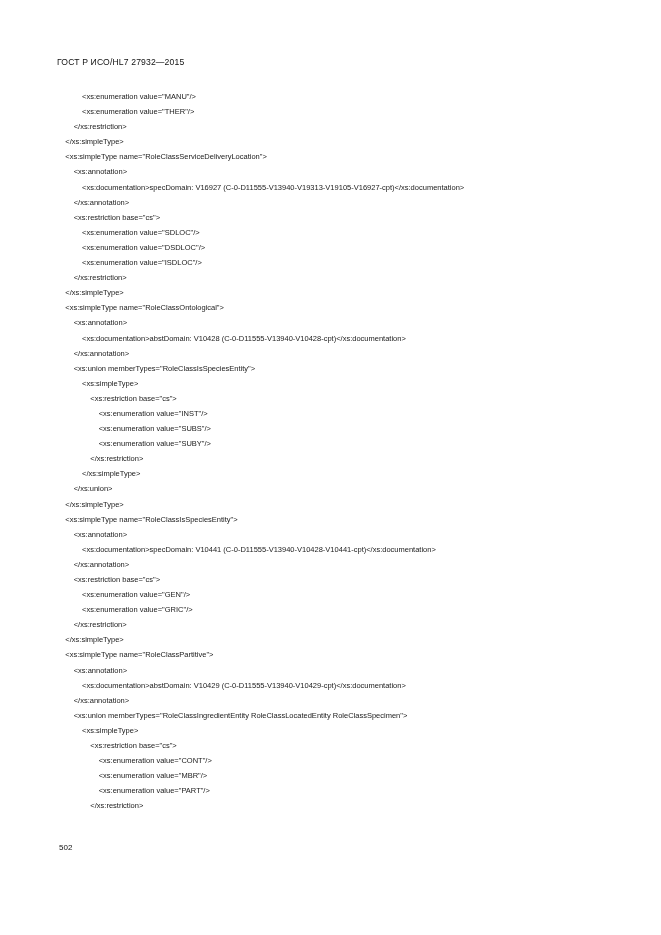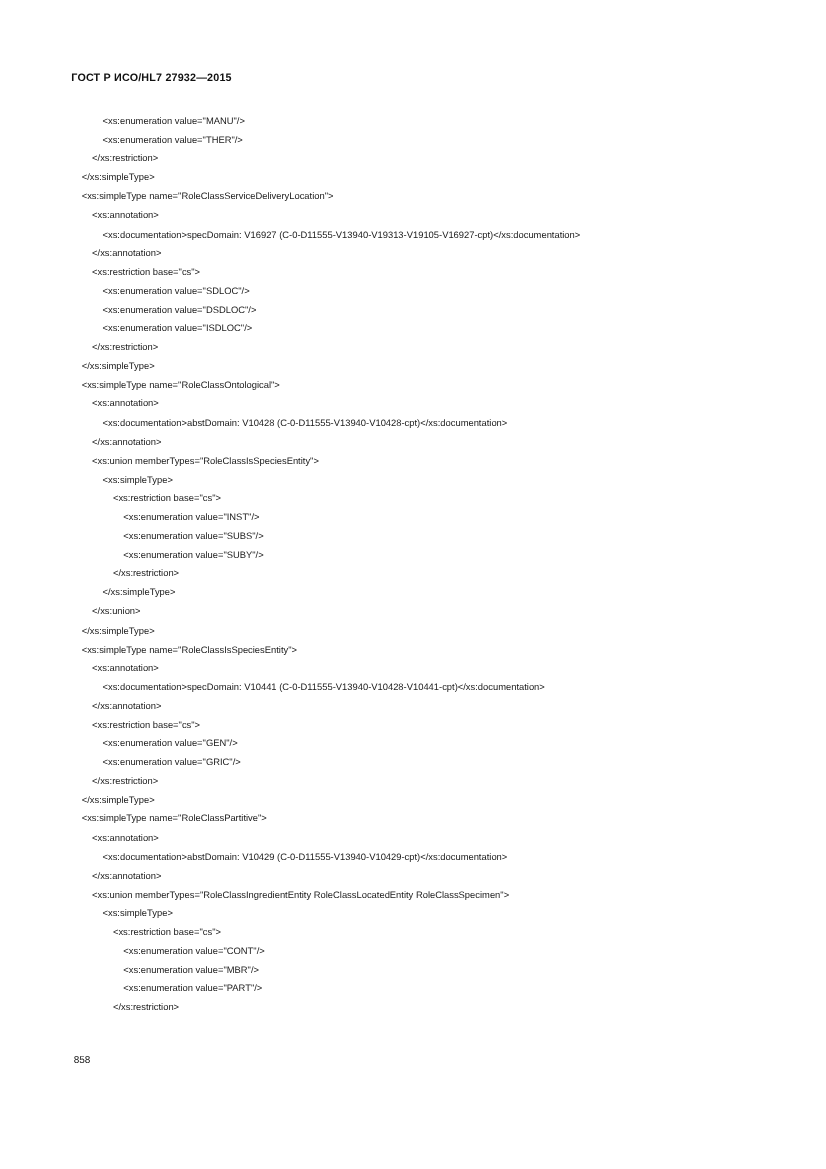--- a/index.html
+++ b/index.html
@@ -21,21 +21,21 @@
     top: 0;
     width: 661px;
     height: 935px;
     background: #ffffff;
   }
   .header {
     position: absolute;
     left: 57px;
     top: 57px;
     font-size: 8.6px;
-    font-weight: bold;
+    font-weight: normal;
     letter-spacing: 0.15px;
     color: #111111;
     white-space: nowrap;
   }
   .code-block {
     position: absolute;
     left: 57px;
     top: 89px;
     width: 560px;
     font-size: 7.5px;
@@ -58,15 +58,15 @@
 </style>
 </head>
 <body>
 
 <div class="page">
 
   <div class="header">ГОСТ Р ИСО/HL7 27932—2015</div>
 
   <div class="code-block"><div class="code-line">            &lt;xs:enumeration value="MANU"/&gt;</div><div class="code-line">            &lt;xs:enumeration value="THER"/&gt;</div><div class="code-line">        &lt;/xs:restriction&gt;</div><div class="code-line">    &lt;/xs:simpleType&gt;</div><div class="code-line">    &lt;xs:simpleType name="RoleClassServiceDeliveryLocation"&gt;</div><div class="code-line">        &lt;xs:annotation&gt;</div><div class="code-line">            &lt;xs:documentation&gt;specDomain: V16927 (C-0-D11555-V13940-V19313-V19105-V16927-cpt)&lt;/xs:documentation&gt;</div><div class="code-line">        &lt;/xs:annotation&gt;</div><div class="code-line">        &lt;xs:restriction base="cs"&gt;</div><div class="code-line">            &lt;xs:enumeration value="SDLOC"/&gt;</div><div class="code-line">            &lt;xs:enumeration value="DSDLOC"/&gt;</div><div class="code-line">            &lt;xs:enumeration value="ISDLOC"/&gt;</div><div class="code-line">        &lt;/xs:restriction&gt;</div><div class="code-line">    &lt;/xs:simpleType&gt;</div><div class="code-line">    &lt;xs:simpleType name="RoleClassOntological"&gt;</div><div class="code-line">        &lt;xs:annotation&gt;</div><div class="code-line">            &lt;xs:documentation&gt;abstDomain: V10428 (C-0-D11555-V13940-V10428-cpt)&lt;/xs:documentation&gt;</div><div class="code-line">        &lt;/xs:annotation&gt;</div><div class="code-line">        &lt;xs:union memberTypes="RoleClassIsSpeciesEntity"&gt;</div><div class="code-line">            &lt;xs:simpleType&gt;</div><div class="code-line">                &lt;xs:restriction base="cs"&gt;</div><div class="code-line">                    &lt;xs:enumeration value="INST"/&gt;</div><div class="code-line">                    &lt;xs:enumeration value="SUBS"/&gt;</div><div class="code-line">                    &lt;xs:enumeration value="SUBY"/&gt;</div><div class="code-line">                &lt;/xs:restriction&gt;</div><div class="code-line">            &lt;/xs:simpleType&gt;</div><div class="code-line">        &lt;/xs:union&gt;</div><div class="code-line">    &lt;/xs:simpleType&gt;</div><div class="code-line">    &lt;xs:simpleType name="RoleClassIsSpeciesEntity"&gt;</div><div class="code-line">        &lt;xs:annotation&gt;</div><div class="code-line">            &lt;xs:documentation&gt;specDomain: V10441 (C-0-D11555-V13940-V10428-V10441-cpt)&lt;/xs:documentation&gt;</div><div class="code-line">        &lt;/xs:annotation&gt;</div><div class="code-line">        &lt;xs:restriction base="cs"&gt;</div><div class="code-line">            &lt;xs:enumeration value="GEN"/&gt;</div><div class="code-line">            &lt;xs:enumeration value="GRIC"/&gt;</div><div class="code-line">        &lt;/xs:restriction&gt;</div><div class="code-line">    &lt;/xs:simpleType&gt;</div><div class="code-line">    &lt;xs:simpleType name="RoleClassPartitive"&gt;</div><div class="code-line">        &lt;xs:annotation&gt;</div><div class="code-line">            &lt;xs:documentation&gt;abstDomain: V10429 (C-0-D11555-V13940-V10429-cpt)&lt;/xs:documentation&gt;</div><div class="code-line">        &lt;/xs:annotation&gt;</div><div class="code-line">        &lt;xs:union memberTypes="RoleClassIngredientEntity RoleClassLocatedEntity RoleClassSpecimen"&gt;</div><div class="code-line">            &lt;xs:simpleType&gt;</div><div class="code-line">                &lt;xs:restriction base="cs"&gt;</div><div class="code-line">                    &lt;xs:enumeration value="CONT"/&gt;</div><div class="code-line">                    &lt;xs:enumeration value="MBR"/&gt;</div><div class="code-line">                    &lt;xs:enumeration value="PART"/&gt;</div><div class="code-line">                &lt;/xs:restriction&gt;</div></div>
 
-  <div class="page-number">858</div>
+  <div class="page-number">502</div>
 
 </div>
 
 </body></html>

